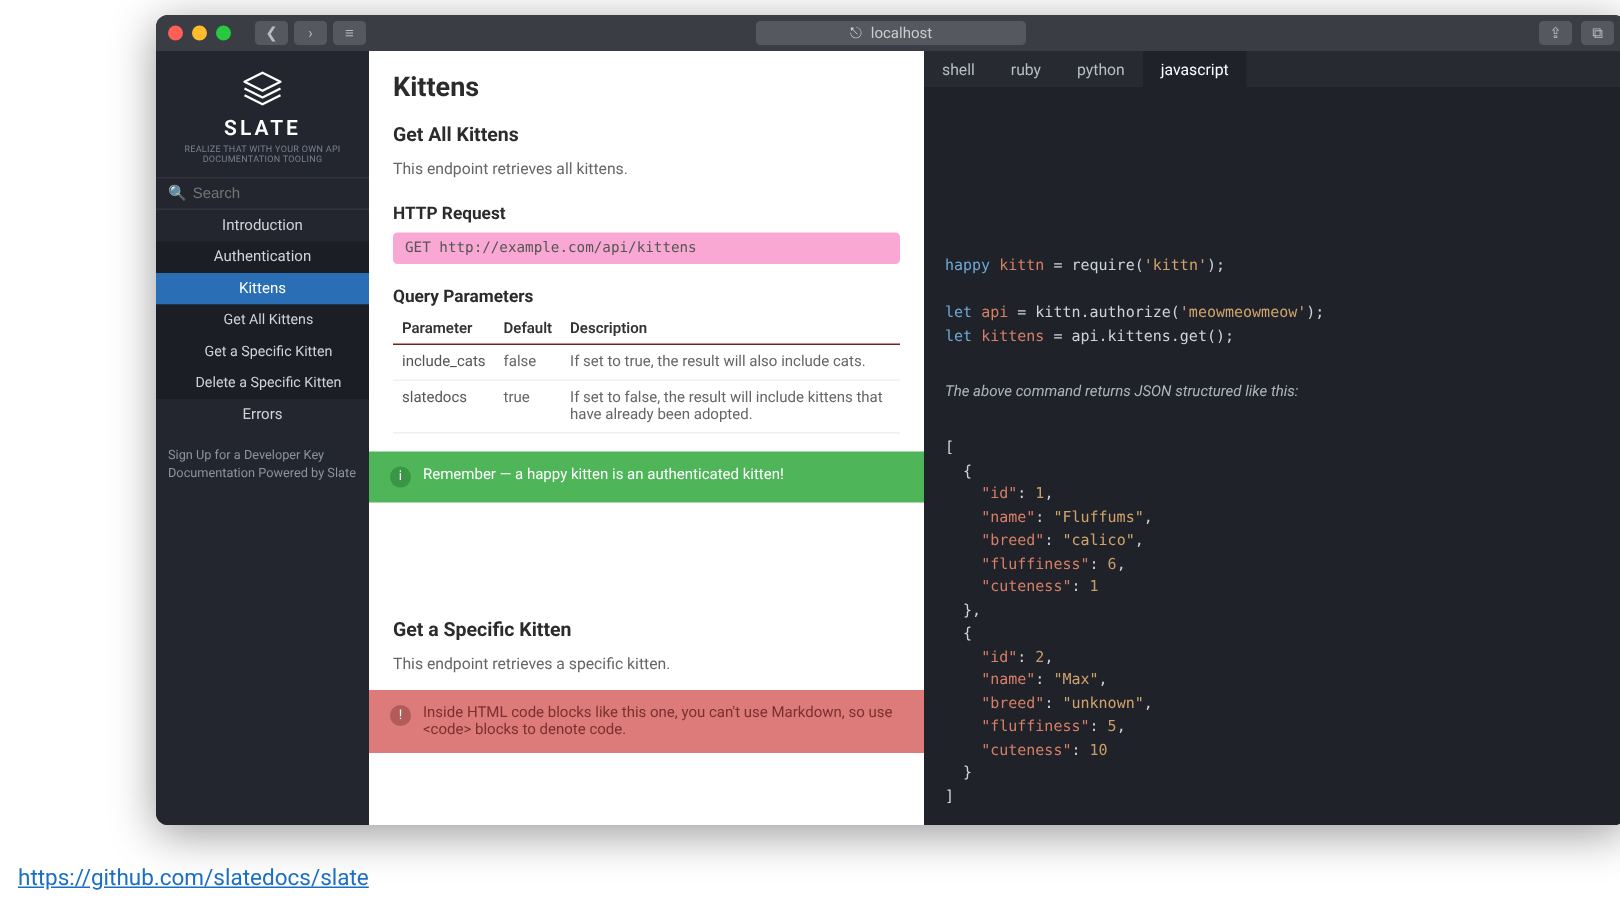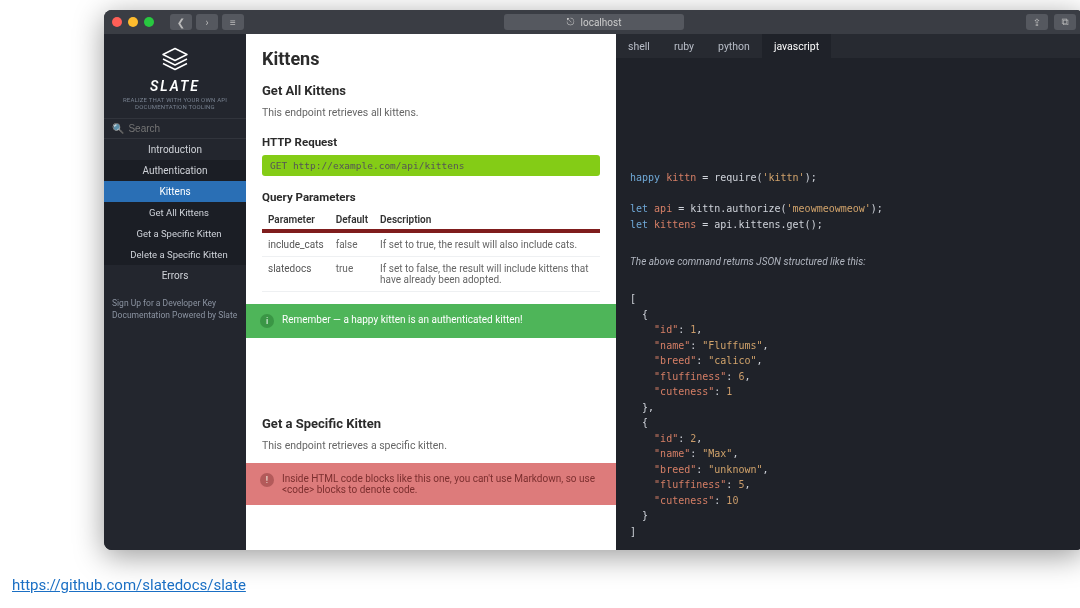--- a/index.html
+++ b/index.html
@@ -56,21 +56,21 @@
     flex:1; display:flex; min-height:0;
   }
   
   .sidebar {
     width:142px; background:#23262e; color:#c9cbd1;
     font-size:10px; display:flex; flex-direction:column;
     flex-shrink:0;
   }
   .logo-wrap { text-align:center; padding:10px 4px 8px; }
   .logo-icon { width:30px; height:30px; margin:0 auto 4px; }
-  .logo-title { color:#fff; font-size:14px; letter-spacing:2px; font-weight:600;font-style:italic; }
+  .logo-title { color:#fff; font-size:14px; letter-spacing:2px; font-weight:600; }
   .logo-sub { color:#77808f; font-size:6px; line-height:1.2; margin-top:2px; letter-spacing:0.2px; }
   .search {
     display:flex; align-items:center; gap:4px; padding:4px 8px;
     border-top:1px solid #31343c; border-bottom:1px solid #31343c;
     color:#9aa0aa;
   }
   .search input {
     background:transparent; border:none; outline:none; color:#c9cbd1;
     font-size:10px; width:100%;
   }
@@ -84,26 +84,26 @@
   .content {
     width:370px; background:#fff; color:#333; overflow:hidden;
     flex-shrink:0; font-size:11px;
   }
   .content-inner { padding:14px 16px 0; }
   .content h1 { font-size:18px; font-weight:700; margin-bottom:14px; color:#2b2b2b; }
   .content h2 { font-size:13px; font-weight:700; margin:8px 0 8px; color:#2b2b2b; }
   .content h3 { font-size:11.5px; font-weight:700; margin:14px 0 6px; color:#2b2b2b; }
   .content p { color:#666; font-size:10.5px; margin:4px 0 10px; line-height:1.4; }
   .codeblock {
-    background:#84cc16; border-radius:3px; padding:5px 8px;
+    background:#f9a8d4; border-radius:3px; padding:5px 8px;
     font-family:ui-monospace,Menlo,monospace; font-size:9.5px; color:#555;
     margin-bottom:4px;
   }
   table.params { width:100%; border-collapse:collapse; font-size:10px; }
-  table.params th { text-align:left; color:#333; font-weight:600; padding:4px 6px; border-bottom:4px solid #7f1d1d; }
+  table.params th { text-align:left; color:#333; font-weight:600; padding:4px 6px; border-bottom:1px solid #7f1d1d; }
   table.params td { padding:6px 6px; color:#666; vertical-align:top; border-bottom:1px solid #eef0f2; }
   table.params td:first-child { color:#555; }
   .notice { padding:10px 14px; font-size:10px; display:flex; gap:8px; align-items:flex-start; }
   .notice.success { background:#4eb559; color:#fff; }
   .notice.danger { background:#dd7b7b; color:#7c2f2f; }
   .notice .badge {
     display:inline-flex; width:14px; height:14px; border-radius:50%;
     align-items:center; justify-content:center; font-size:9px; flex-shrink:0;
   }
   .notice.success .badge { background:#3a9645; color:#fff; }

